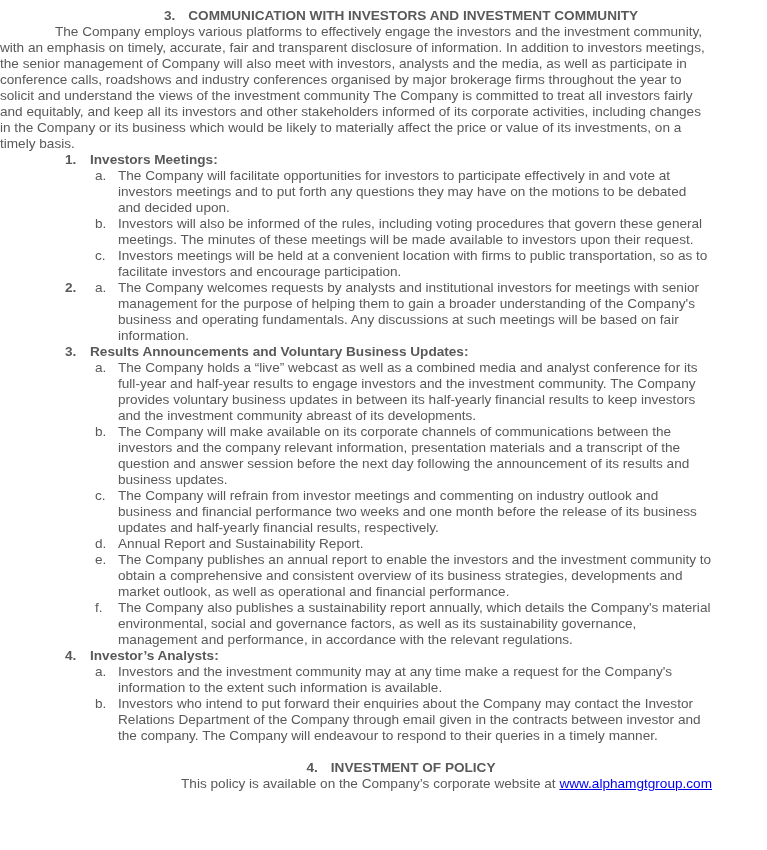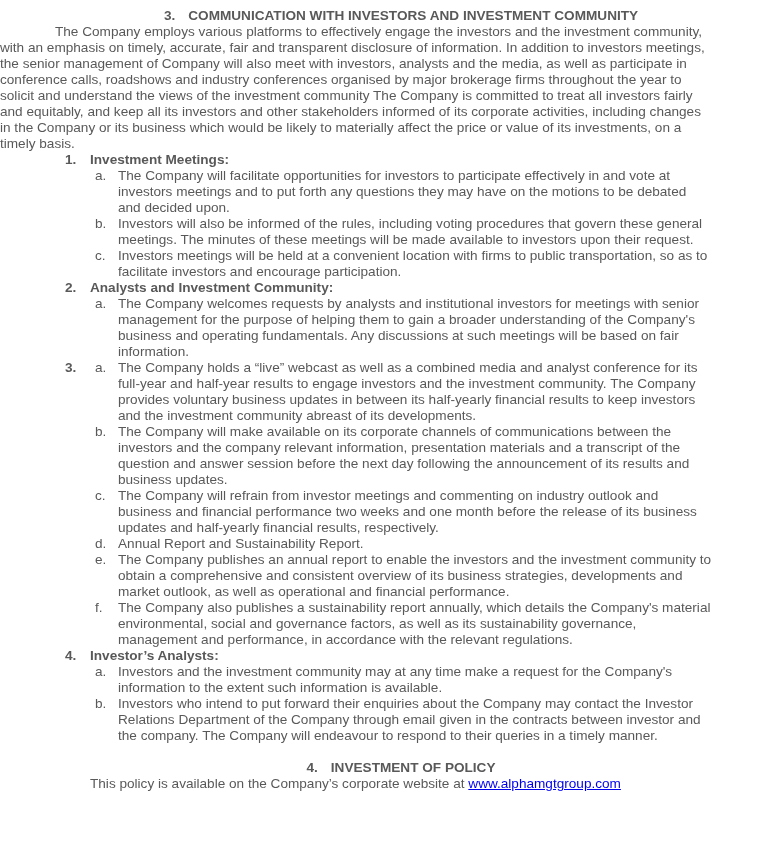--- a/index.html
+++ b/index.html
@@ -52,21 +52,21 @@
   }
   .sub .letter {
     position: absolute;
     left: -23px;
     top: 0;
   }
   .spacer {
     height: 16px;
   }
   .pub-line {
-    text-align: left;
+    text-align: right;
     margin-left: 90px;
     margin-right: 55px;
   }
   a.site-link {
     color: #0000EE;
     text-decoration: underline;
     cursor: pointer;
   }
 </style>
 </head>
@@ -75,46 +75,46 @@
 <div class="page">
 
   <div class="heading-center">
     <span class="heading-num">3.</span><span>COMMUNICATION WITH INVESTORS AND INVESTMENT COMMUNITY</span>
   </div>
 
   <div class="intro">The Company employs various platforms to effectively engage the investors and the investment community, with an emphasis on timely, accurate, fair and transparent disclosure of information. In addition to investors meetings, the senior management of Company will also meet with investors, analysts and the media, as well as participate in conference calls, roadshows and industry conferences organised by major brokerage firms throughout the year to solicit and understand the views of the investment community The Company is committed to treat all investors fairly and equitably, and keep all its investors and other stakeholders informed of its corporate activities, including changes in the Company or its business which would be likely to materially affect the price or value of its investments, on a timely basis.</div>
 
   <div class="sec-head">
     <span class="num">1.</span>
-    <span>Investment Meetings:</span>
+    <span>Investors Meetings:</span>
   </div>
   <div class="sub">
     <span class="letter">a.</span>
     <span>The Company will facilitate opportunities for investors to participate effectively in and vote at investors meetings and to put forth any questions they may have on the motions to be debated and decided upon.</span>
   </div>
   <div class="sub">
     <span class="letter">b.</span>
     <span>Investors will also be informed of the rules, including voting procedures that govern these general meetings. The minutes of these meetings will be made available to investors upon their request.</span>
   </div>
   <div class="sub">
     <span class="letter">c.</span>
     <span>Investors meetings will be held at a convenient location with firms to public transportation, so as to facilitate investors and encourage participation.</span>
   </div>
 
   <div class="sec-head">
     <span class="num">2.</span>
-    <span>Analysts and Investment Community:</span>
   </div>
   <div class="sub">
     <span class="letter">a.</span>
     <span>The Company welcomes requests by analysts and institutional investors for meetings with senior management for the purpose of helping them to gain a broader understanding of the Company's business and operating fundamentals. Any discussions at such meetings will be based on fair information.</span>
   </div>
 
   <div class="sec-head">
     <span class="num">3.</span>
+    <span>Results Announcements and Voluntary Business Updates:</span>
   </div>
   <div class="sub">
     <span class="letter">a.</span>
     <span>The Company holds a “live” webcast as well as a combined media and analyst conference for its full-year and half-year results to engage investors and the investment community. The Company provides voluntary business updates in between its half-yearly financial results to keep investors and the investment community abreast of its developments.</span>
   </div>
   <div class="sub">
     <span class="letter">b.</span>
     <span>The Company will make available on its corporate channels of communications between the investors and the company relevant information, presentation materials and a transcript of the question and answer session before the next day following the announcement of its results and business updates.</span>
   </div>
   <div class="sub">

